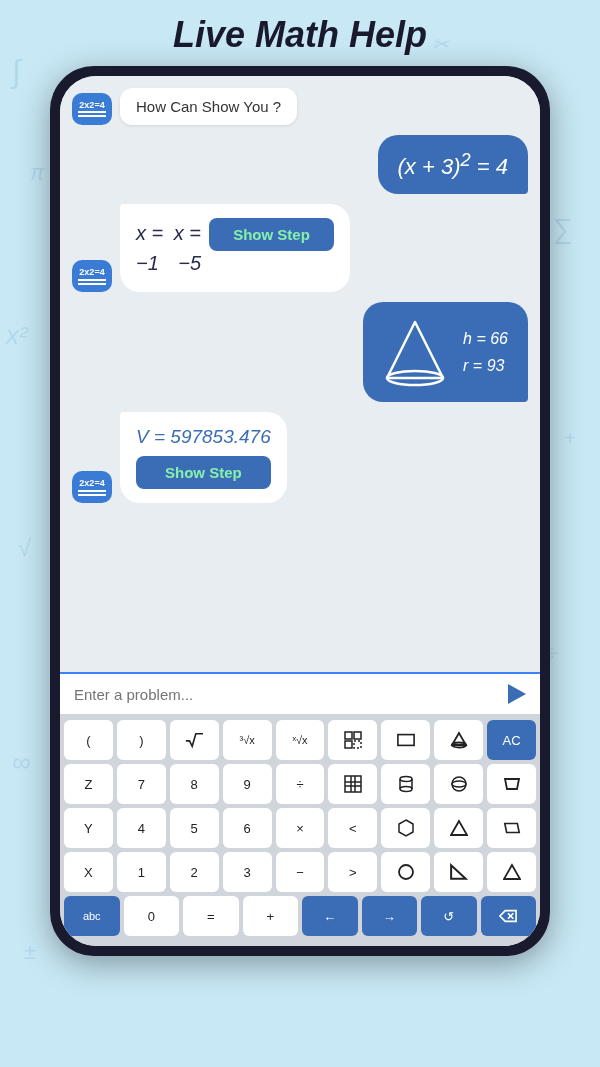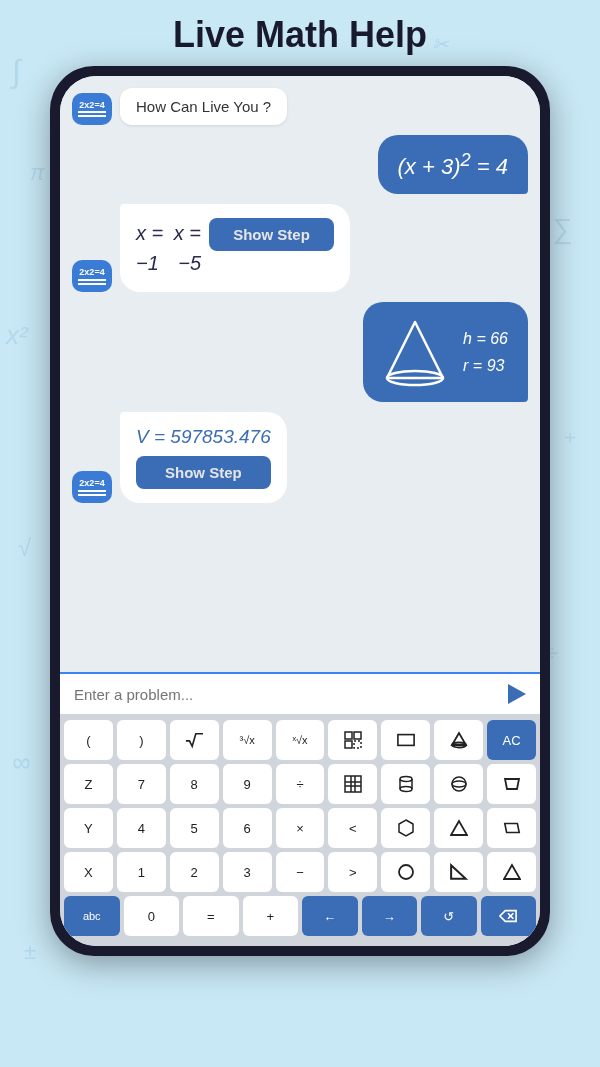--- a/index.html
+++ b/index.html
@@ -31,20 +31,21 @@
     
     .page-title {
       text-align: center;
       font-size: 36px;
       font-weight: 800;
       color: #1a1a2e;
       padding-top: 14px;
       padding-bottom: 10px;
       position: relative;
       z-index: 10;
+      font-style: italic;
     }
 
     
     .phone-frame {
       position: relative;
       z-index: 10;
       width: 500px;
       margin: 0 auto;
       background: #1a1a2e;
       border-radius: 44px;
@@ -136,21 +137,21 @@
 
     .math-text {
       font-size: 20px;
       font-style: italic;
       color: #2a2a4e;
       line-height: 1.5;
     }
 
     .show-step-btn {
       background: #3a6db5;
-      color: #e5e5e5;
+      color: #86efac;
       border: none;
       border-radius: 8px;
       padding: 8px 24px;
       font-size: 15px;
       font-weight: 700;
       cursor: pointer;
       width: 100%;
     }
 
     
@@ -295,21 +296,21 @@
 
     <div class="chat-area">
 
       <div class="msg-row left">
         <div class="app-icon">
           <div class="app-icon-eq">2x2=4</div>
           <div class="app-icon-line"></div>
           <div class="app-icon-line"></div>
         </div>
         <div class="greeting-bubble">
-          <span>How Can Live You ?</span>
+          <span>How Can Show You ?</span>
         </div>
       </div>
 
       <div class="msg-row right">
         <div class="bubble-right">
           <span style="font-style:italic;">(x + 3)<sup>2</sup> = 4</span>
         </div>
       </div>
 
       <div class="msg-row left">

